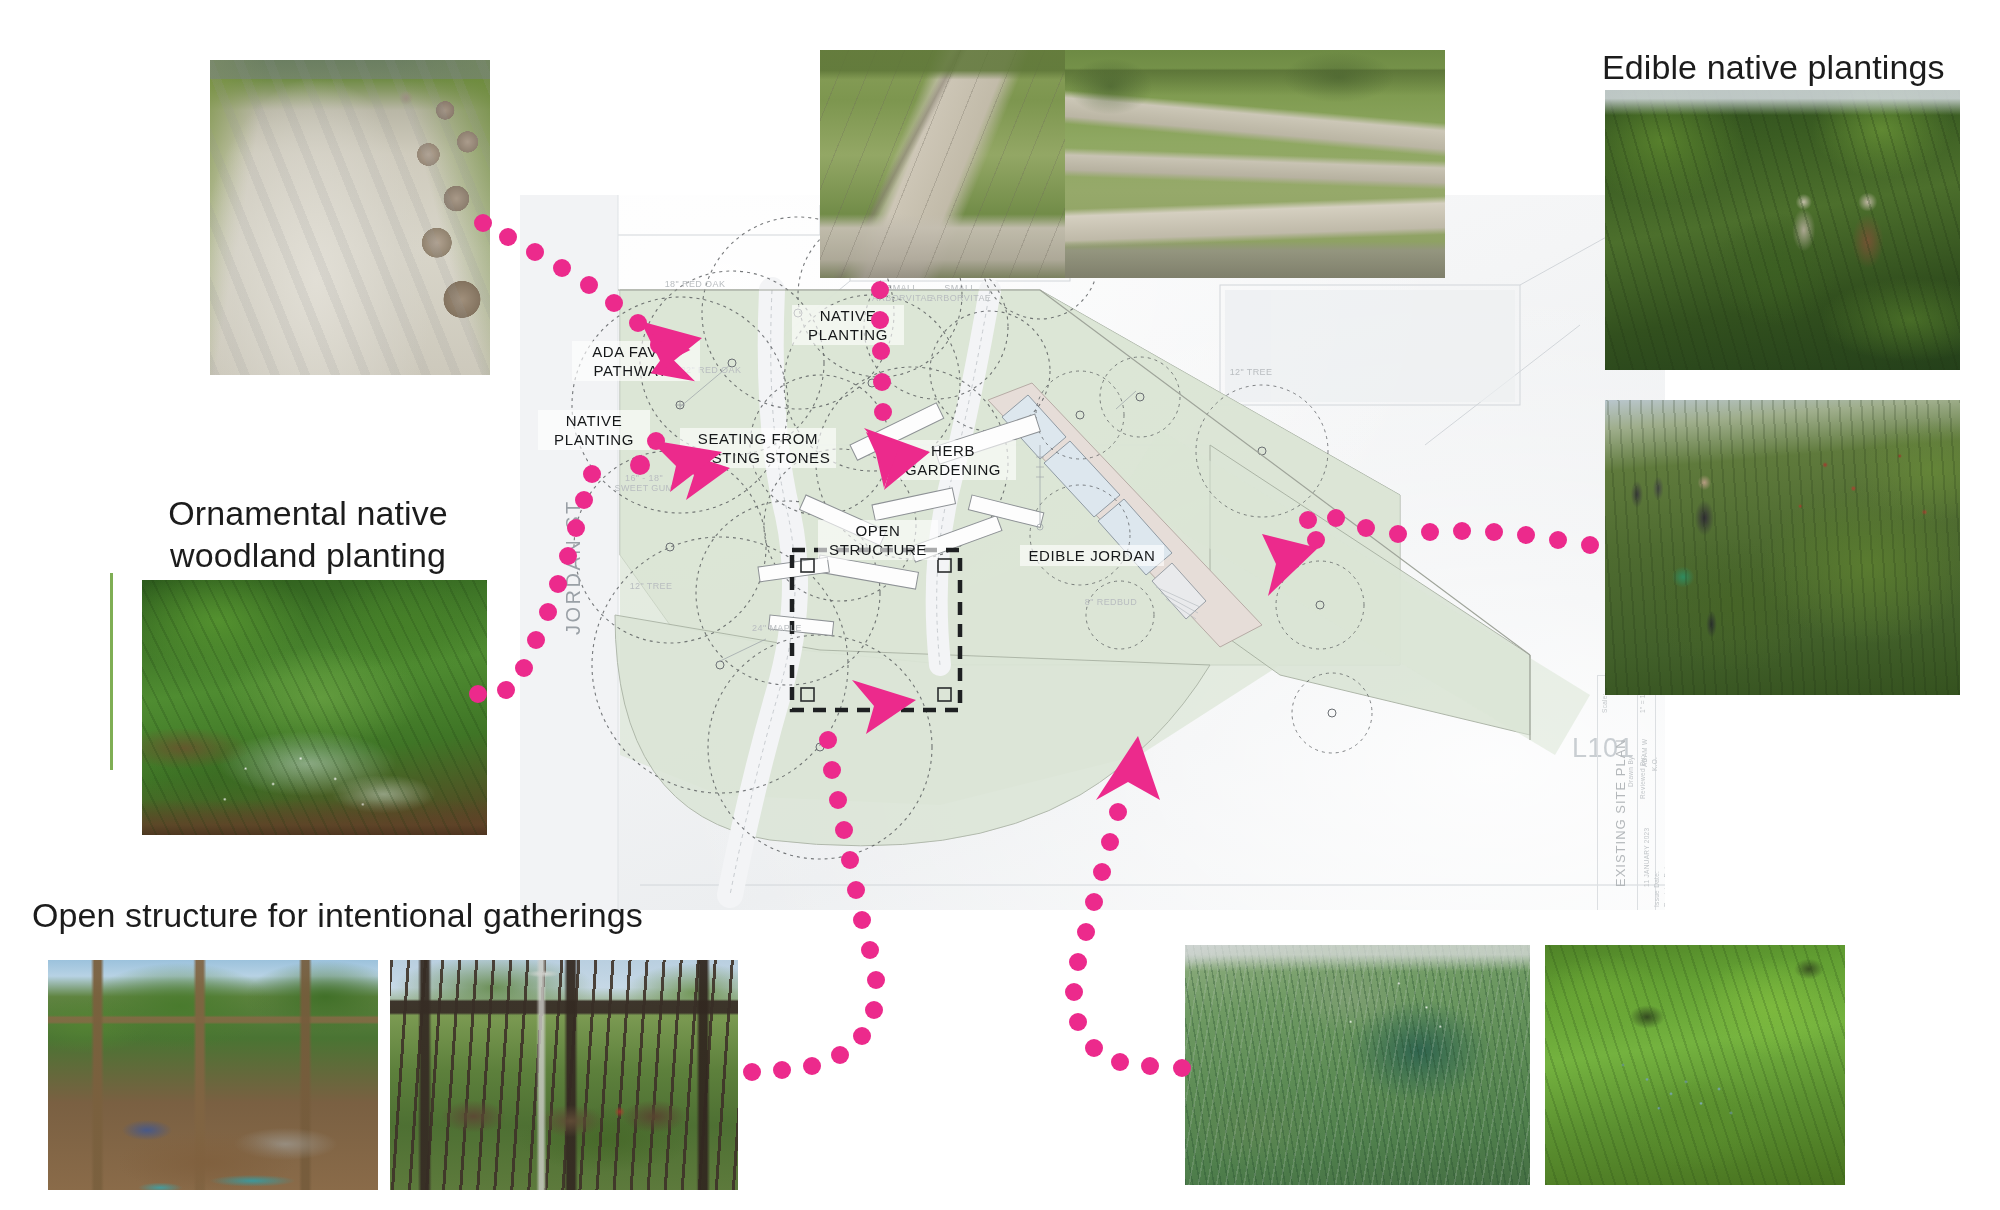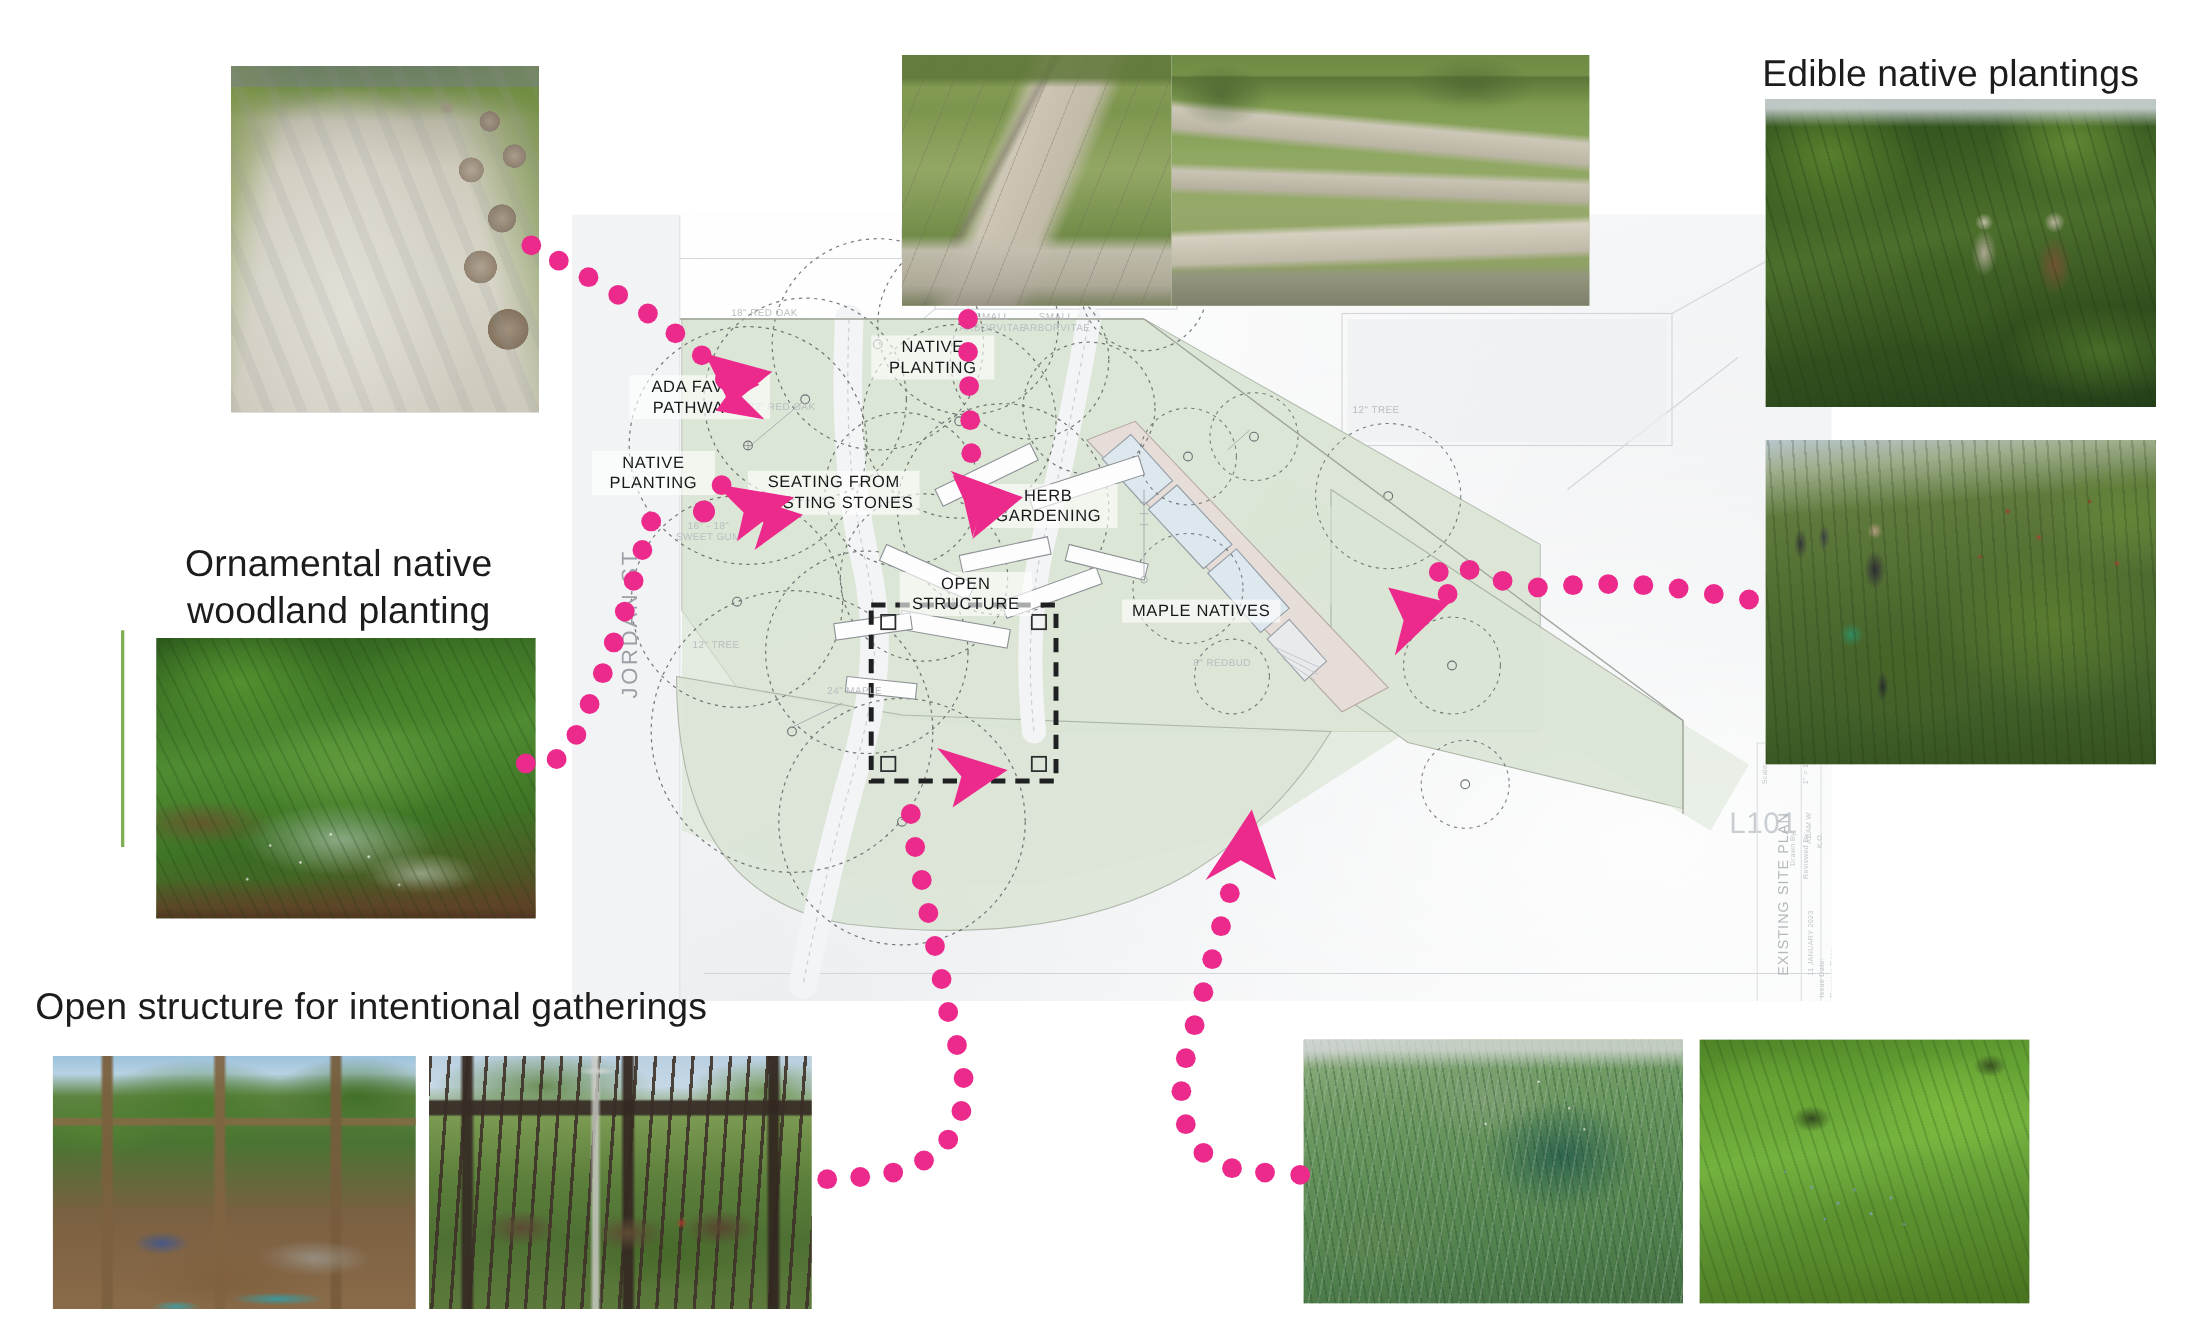--- a/index.html
+++ b/index.html
@@ -278,21 +278,21 @@
     <div class="plan-lab" style="left:18px;top:215px;width:104px;">NATIVE
 PLANTING</div>
     <div class="plan-lab" style="left:272px;top:110px;width:104px;">NATIVE
 PLANTING</div>
     <div class="plan-lab" style="left:160px;top:233px;width:148px;">SEATING FROM
 EXISTING STONES</div>
     <div class="plan-lab" style="left:370px;top:245px;width:118px;">HERB
 GARDENING</div>
     <div class="plan-lab" style="left:298px;top:325px;width:112px;">OPEN
 STRUCTURE</div>
-    <div class="plan-lab" style="left:500px;top:350px;width:136px;">MAPLE NATIVES</div>
+    <div class="plan-lab" style="left:500px;top:350px;width:136px;">EDIBLE JORDAN</div>
 
     <div class="tiny-lab" style="left:352px;top:88px;width:60px;">SMALL
 ARBORVITAE</div>
     <div class="tiny-lab" style="left:410px;top:88px;width:60px;">SMALL
 ARBORVITAE</div>
     <div class="tiny-lab" style="left:140px;top:84px;width:70px;">18" RED OAK</div>
     <div class="tiny-lab" style="left:156px;top:170px;width:70px;">22" RED OAK</div>
     <div class="tiny-lab" style="left:86px;top:278px;width:76px;">16" - 18"
 SWEET GUM</div>
     <div class="tiny-lab" style="left:222px;top:428px;width:70px;">24" MAPLE</div>

